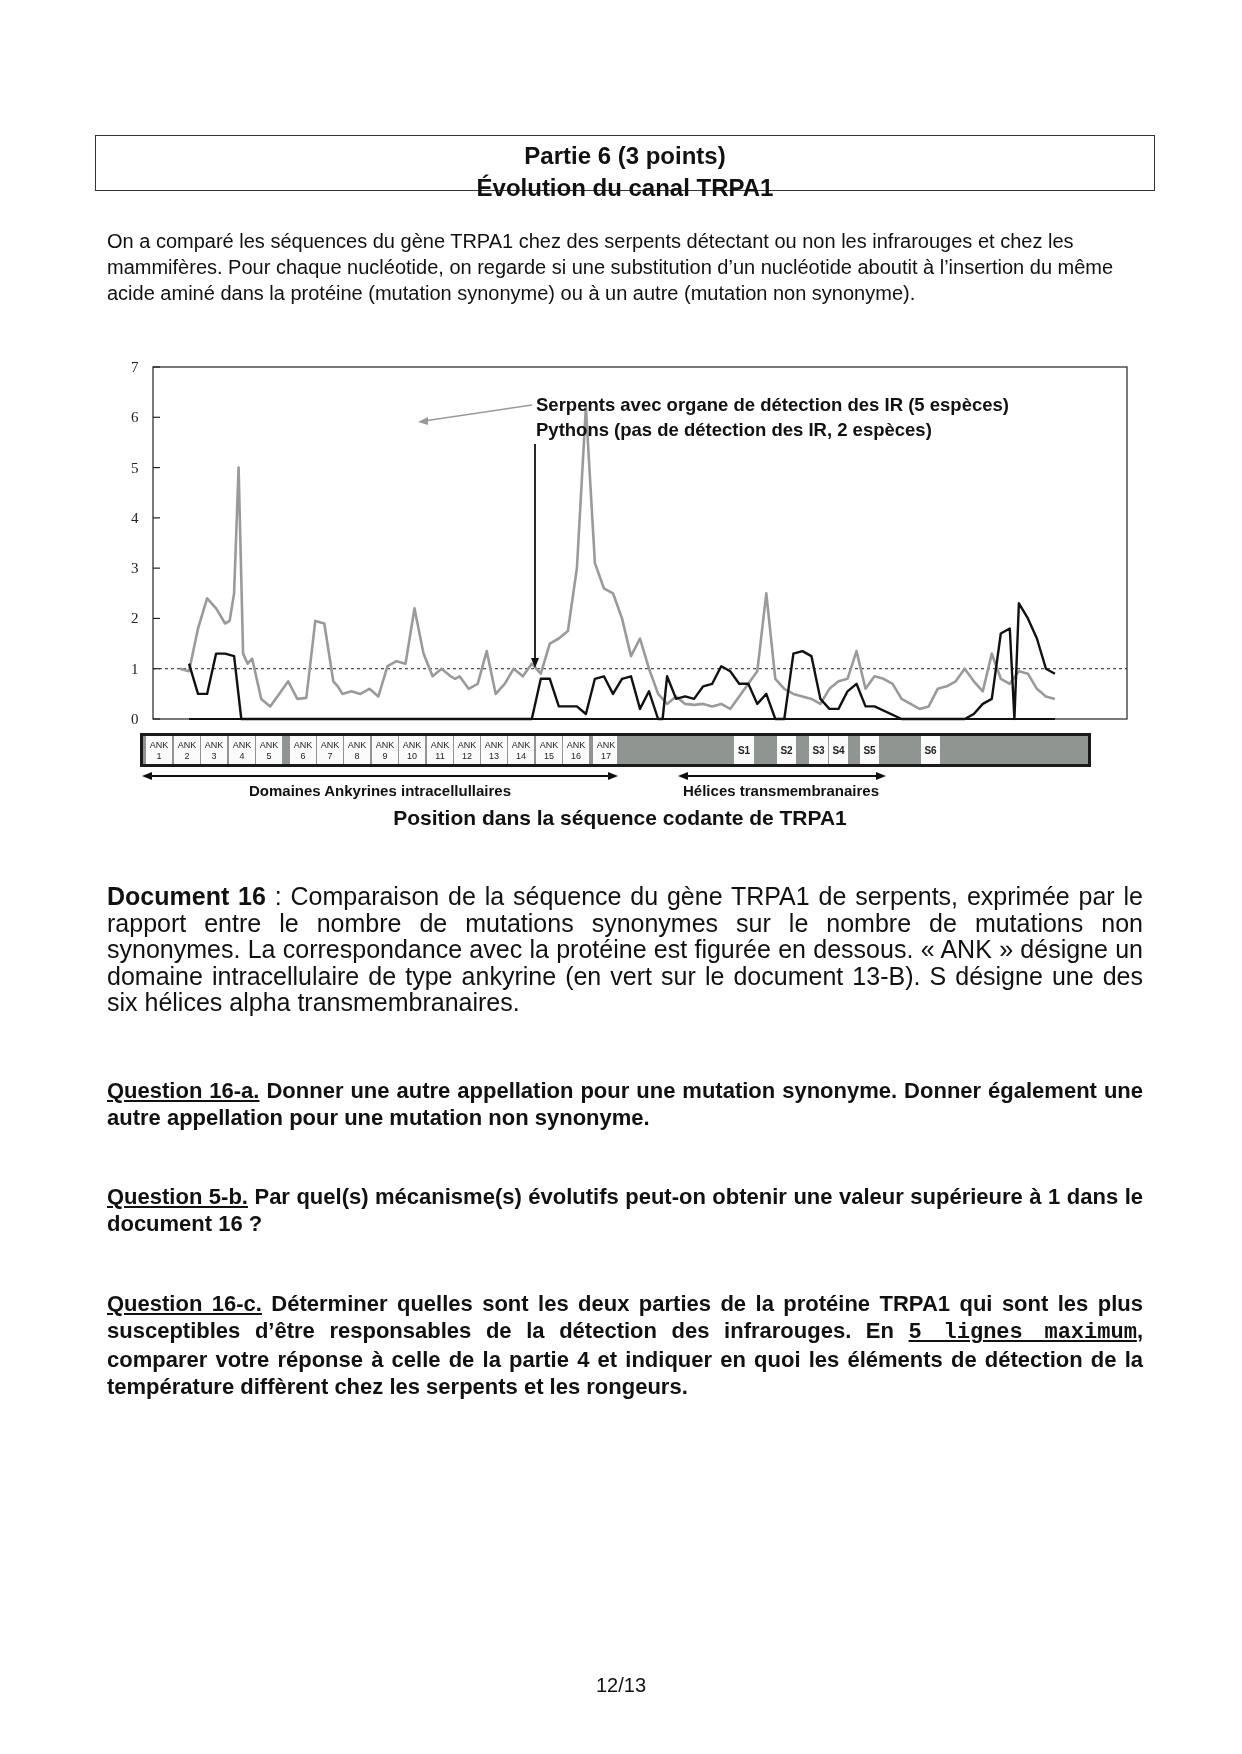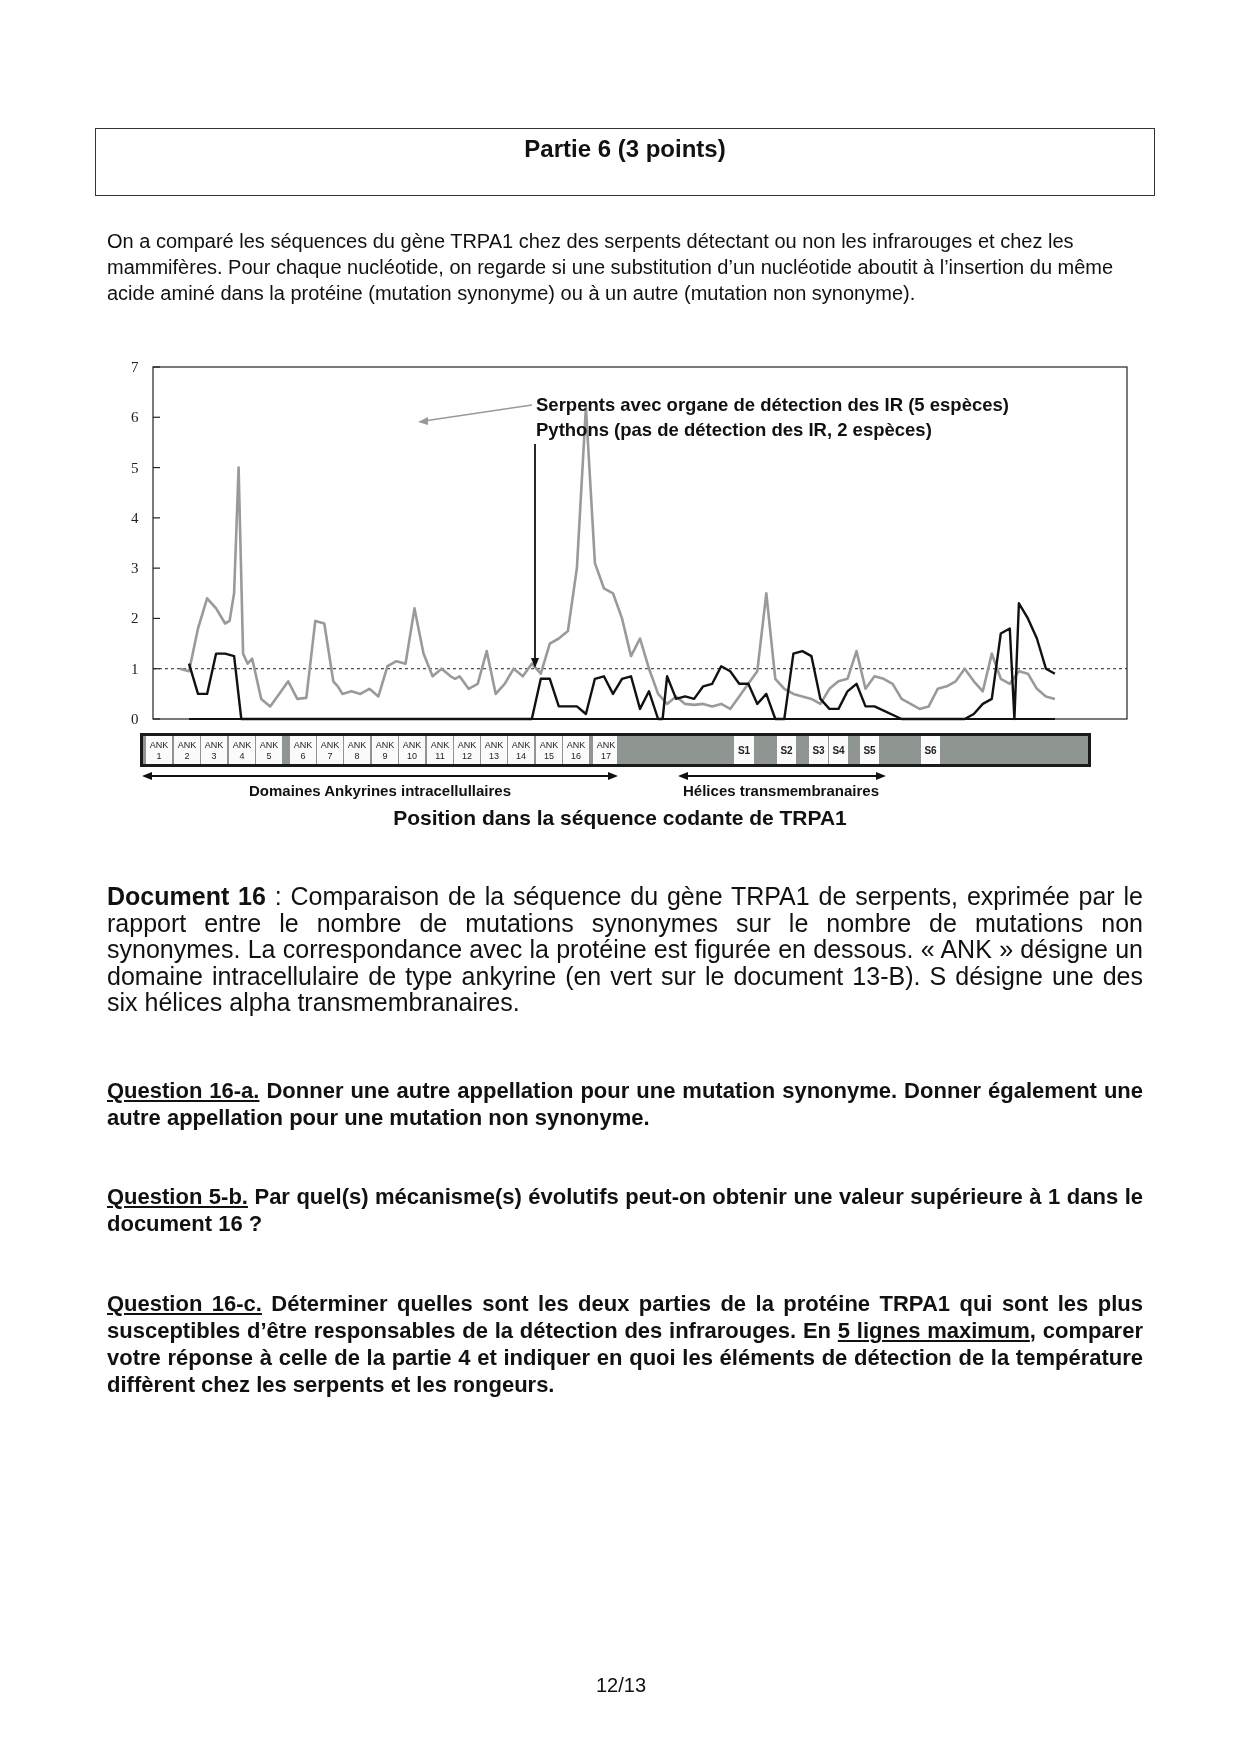--- a/index.html
+++ b/index.html
@@ -1,34 +1,35 @@
 <!DOCTYPE html>
 <html><head>
 <meta charset="utf-8">
 <style>
   html, body { margin:0; padding:0; background:#fff; }
   body { width:1242px; height:1754px; position:relative; font-family:"Liberation Sans", sans-serif; color:#111; overflow:hidden; }
-  .title-box { position:absolute; left:95px; top:128px; width:1060px; height:68px; border:1.5px solid #333; box-sizing:border-box; text-align:center; }
+  .title-box { position:absolute; left:95px; top:135px; width:1060px; height:56px; border:1.5px solid #333; box-sizing:border-box; text-align:center; }
   .title-box .l1, .title-box .l2 { font-weight:bold; font-size:24px; line-height:32px; }
   .title-box .l1 { margin-top:4px; }
   .intro { position:absolute; left:107px; top:228px; width:1036px; font-size:20px; line-height:26px; text-align:left; }
   .chart-wrap { position:absolute; left:100px; top:360px; width:1040px; height:480px; }
   svg text { font-family:"Liberation Sans", sans-serif; }
   .doc-caption { position:absolute; left:107px; top:883px; width:1036px; font-size:25px; line-height:26.5px; text-align:justify; }
   .doc-caption b { font-weight:bold; }
   .question { position:absolute; left:107px; width:1036px; font-size:22px; line-height:27px; font-weight:bold; text-align:justify; }
   .question .qlabel { text-decoration:underline; }
-  .question .ul { text-decoration:underline; }
+  .question .ul { text-decoration:underline;font-family:Liberation Mono, monospace; }
   .page-num { position:absolute; left:0; width:1242px; top:1674px; text-align:center; font-size:20px; }
 </style>
 </head>
 <body>
 
 <div class="title-box">
   <div class="l1">Partie 6 (3 points)</div>
+  <div class="l2">Évolution du canal TRPA1</div>
 </div>
 
 <div class="intro">On a comparé les séquences du gène TRPA1 chez des serpents détectant ou non les infrarouges et chez les mammifères. Pour chaque nucléotide, on regarde si une substitution d’un nucléotide aboutit à l’insertion du même acide aminé dans la protéine (mutation synonyme) ou à un autre (mutation non synonyme).</div>
 
 <div class="chart-wrap">
   <svg id="chart" width="1040" height="480" viewBox="0 0 1040 480">
 
     <rect x="53" y="7" width="974" height="352" fill="none" stroke="#222" stroke-width="1.2"></rect>
     <g id="yticks">
         <line x1="53" x2="60" y1="359" y2="359" stroke="#222" stroke-width="1.2"></line>

